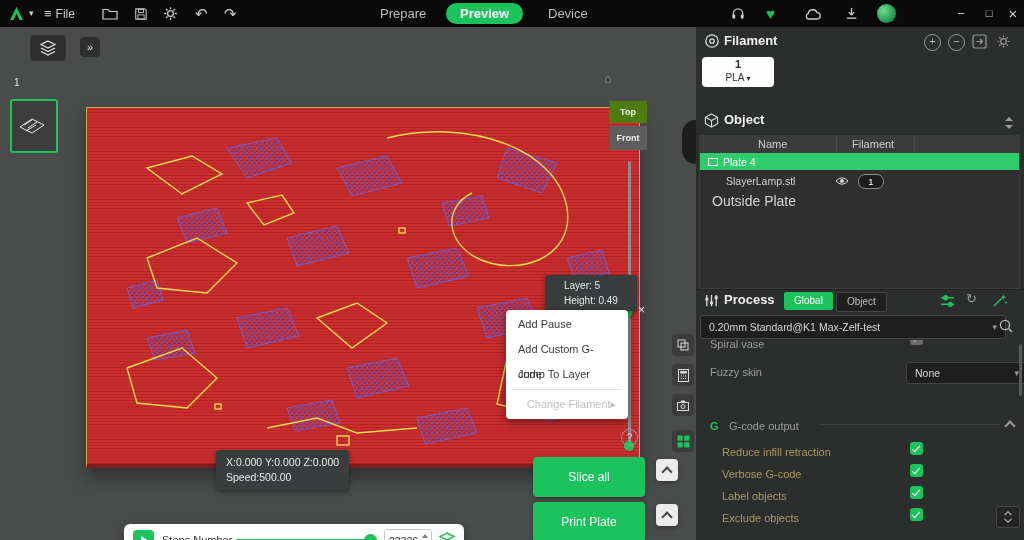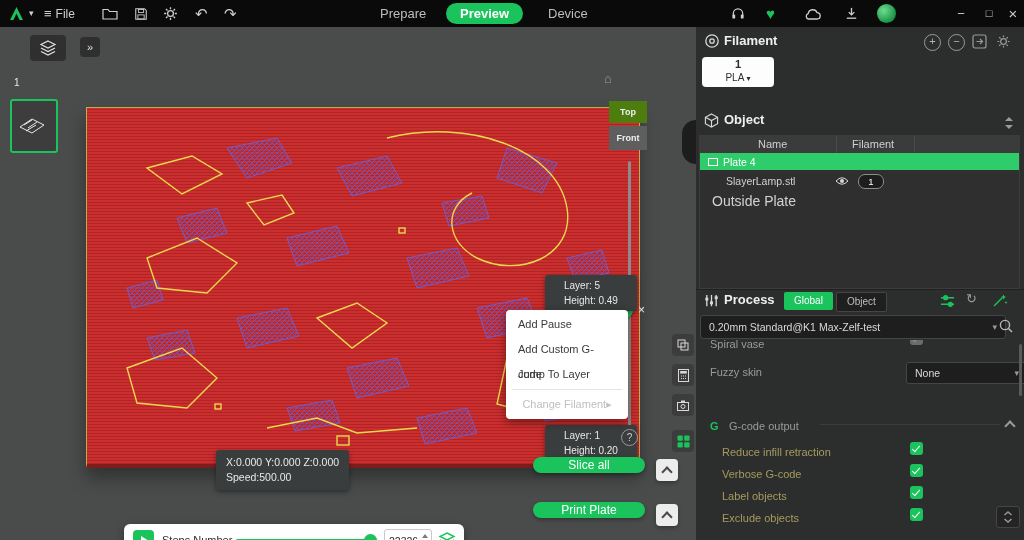--- a/index.html
+++ b/index.html
@@ -21,22 +21,22 @@
   .plate-wrap{position:absolute;left:86px;top:80px;width:552px;height:356px;
               border:1px solid rgba(219,196,78,.8);box-shadow:0 10px 16px rgba(0,0,0,.35);
               border-bottom:4px solid #7d1d1d}
   .viewcube{position:absolute;width:38px;text-align:center;color:#f0f0f0;font-size:9px;font-weight:bold}
   .tooltip{position:absolute;background:#3a3d3e;color:#e8e8e8;font-size:10px;line-height:15px;
            padding:3px 19px;border-radius:3px;box-shadow:0 2px 5px rgba(0,0,0,.4)}
   .ctx{position:absolute;left:506px;top:283px;width:122px;background:#fff;border-radius:4px;
        box-shadow:0 3px 10px rgba(0,0,0,.45);font-size:11px;color:#3a3a3a;padding:2px 0;z-index:6}
   .ctx-item{height:25px;line-height:25px;padding:0 12px}
   .ctx-sep{height:1px;background:#e4e4e4;margin:2px 6px}
-  .ctx-item.disabled{color:#c0c0c0;display:flex;justify-content:center;align-items:center}
-  .greenbtn{position:absolute;width:112px;height:16px;background:#1bc35c;border-radius:12px;color:#fff;
+  .ctx-item.disabled{color:#c0c0c0;display:flex;justify-content:flex-end;align-items:center}
+  .greenbtn{position:absolute;width:112px;height:40px;background:#1bc35c;border-radius:4px;color:#fff;
             font-size:12px;display:flex;align-items:center;justify-content:center;box-shadow:0 2px 4px rgba(0,0,0,.3)}
   .chevbtn{position:absolute;width:22px;height:22px;background:#ececec;border-radius:4px;box-shadow:0 2px 4px rgba(0,0,0,.3)}
   .chev{position:absolute;left:7px;top:9px;width:6px;height:6px;border:solid #4a4a4a;border-width:2px 2px 0 0;transform:rotate(-45deg)}
   .stepsbar{position:absolute;left:124px;top:497px;width:340px;height:33px;background:#fff;border-radius:6px;
             box-shadow:0 3px 8px rgba(0,0,0,.35)}
   .play{position:absolute;left:9px;top:6px;width:21px;height:21px;background:#1bc35c;border-radius:4px}
   .play::after{content:"";position:absolute;left:8px;top:5.5px;border-left:8px solid #fff;border-top:5px solid transparent;border-bottom:5px solid transparent}
   .cb{width:13px;height:13px;background:#1bc35c;border-radius:3px;position:absolute}
   .cb::after{content:"";position:absolute;left:4.2px;top:1.6px;width:3.4px;height:7px;border:solid #fff;border-width:0 1.7px 1.7px 0;transform:rotate(42deg)}
   .cb.off{background:#6b6b6b}
@@ -214,24 +214,20 @@
 
   <div class="abs" style="left:628px;top:134px;width:3px;height:290px;background:#8c8c8c;border-radius:2px"></div>
   <div class="abs" style="left:618px;top:276px;width:15px;height:15px;background:#1bc35c;border-radius:50%;color:#fff;text-align:center;line-height:14px;font-size:12px;box-shadow:0 1px 3px rgba(0,0,0,.4)">+</div>
   <div class="abs" style="left:638px;top:276px;color:#e8e8e8;font-size:12px">×</div>
   <div class="abs" style="left:624px;top:414px;width:10px;height:10px;background:#1bc35c;border-radius:50%"></div>
 
   <div class="tooltip" style="left:545px;top:248px">
     <div>Layer: 5</div>
     <div>Height: 0.49</div>
   </div>
-  <div class="tooltip" style="left:545px;top:398px">
-    <div>Layer: 1</div>
-    <div>Height: 0.20</div>
-  </div>
   <div class="abs" style="left:621px;top:402px;width:15px;height:15px;border:1px solid #9a9a9a;border-radius:50%;color:#cfcfcf;font-size:10px;text-align:center;line-height:15px">?</div>
 
   <div class="ctx">
     <div class="ctx-item">Add Pause</div>
     <div class="ctx-item">Add Custom G-code</div>
     <div class="ctx-item">Jump To Layer</div>
     <div class="ctx-sep"></div>
     <div class="ctx-item disabled">
       <span>Change Filament</span>
       <span style="font-size:7px">▶</span>

